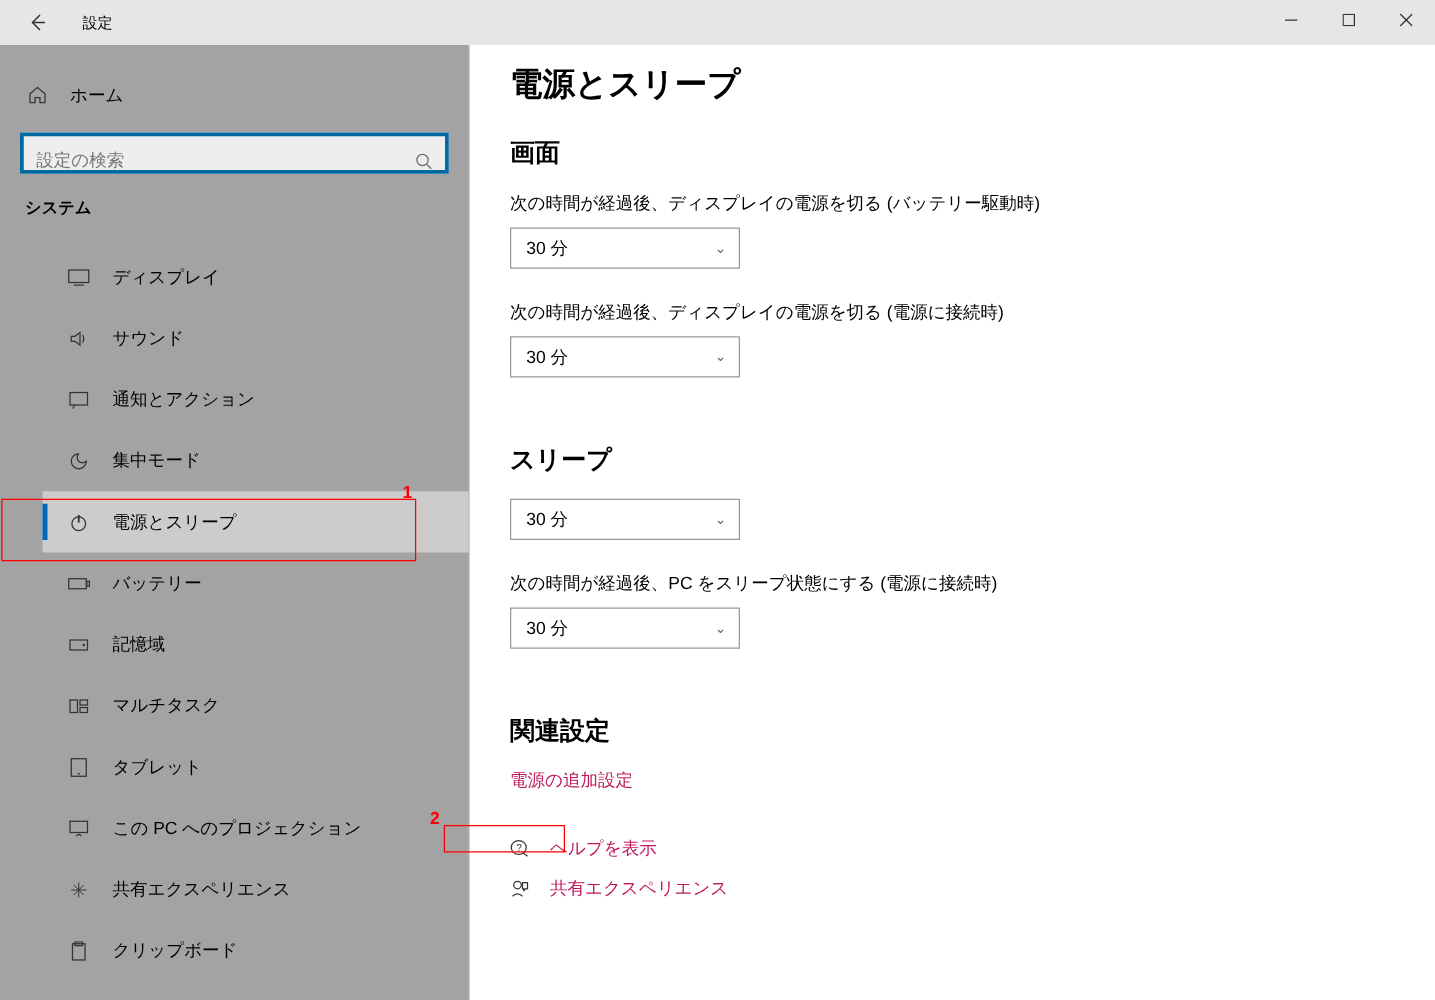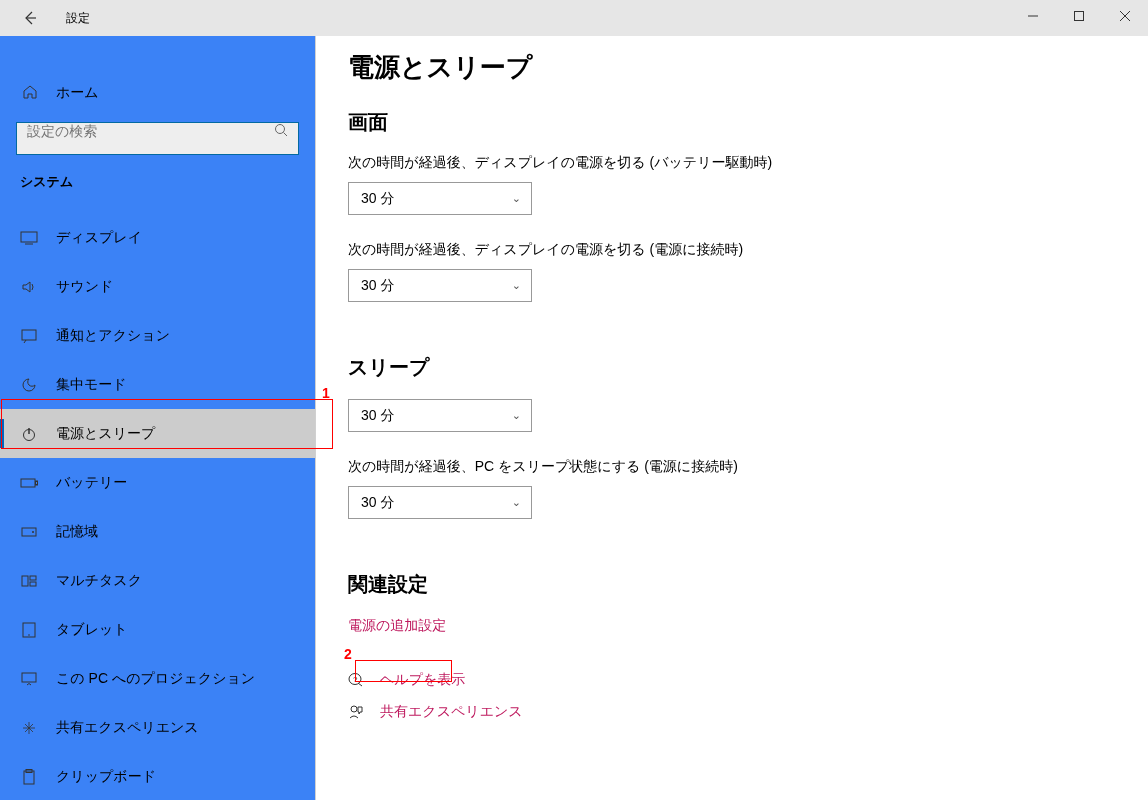--- a/index.html
+++ b/index.html
@@ -7,31 +7,31 @@
     
     .window { display: flex; height: 100%; }
     
     .titlebar { position: absolute; top: 0; left: 0; right: 0; height: 36px; display: flex; align-items: center; background: #e6e6e6; z-index: 10; }
     .titlebar-left { display: flex; align-items: center; padding-left: 18px; }
     .back-btn { width: 24px; height: 24px; display: flex; align-items: center; justify-content: center; cursor: pointer; }
     .titlebar-title { font-size: 12px; margin-left: 24px; color: #000; }
     .titlebar-controls { position: absolute; right: 0; top: 0; display: flex; }
     .ctrl-btn { width: 46px; height: 32px; display: flex; align-items: center; justify-content: center; cursor: pointer; }
     
-    .sidebar { width: 316px; background: #3b82f6; padding-top: 76px; height: 100%; border-right: 1px solid #d0d0d0; }
+    .sidebar { width: 376px; background: #a3a3a3; padding-top: 60px; height: 100%; border-right: 1px solid #d0d0d0; }
     .home-row { display: flex; align-items: center; padding: 8px 20px 8px 22px; margin-bottom: 12px; cursor: pointer; }
     .home-row .icon { width: 18px; height: 18px; margin-right: 16px; }
     .home-row .label { font-size: 14px; }
     
-    .search-box { margin: 0 16px 18px 16px; border: 1px solid #0369a1; background: #eeeeee; height: 33px; display: flex; align-items: flex-start; padding: 0 10px; }
+    .search-box { margin: 0 16px 18px 16px; border: 3px solid #0369a1; background: #eeeeee; height: 33px; display: flex; align-items: flex-end; padding: 0 10px; }
     .search-input { flex: 1; border: none; background: transparent; font-size: 14px; outline: none; color: #666; }
     
     .category-label { font-size: 13px; font-weight: 600; padding: 0 20px; margin-bottom: 22px; }
     
-    .nav-item { display: flex; align-items: center; padding: 0 20px; height: 49px; cursor: pointer; position: relative; }
+    .nav-item { display: flex; align-items: center; padding: 0 20px; height: 49px; cursor: pointer; position: relative; margin-left: 34px; }
     .nav-item.selected { background: #cccccc; }
     .nav-item.selected::before { content: ''; position: absolute; left: 0; top: 10px; bottom: 10px; width: 4px; background: #0067c0; }
     .nav-item .icon { width: 18px; height: 18px; margin-right: 18px; display: flex; align-items: center; justify-content: center; color: #333; }
     .nav-item .label { font-size: 14px; color: #000; }
     
     .content { flex: 1; padding: 50px 0 0 32px; background: #fff; overflow: auto; }
     .page-title { font-size: 26px; font-weight: 600; margin-bottom: 24px; }
     .section-title { font-size: 20px; font-weight: 600; margin-bottom: 18px; margin-top: 8px; }
     .field-label { font-size: 14px; margin-bottom: 10px; color: #000; }
     .select-box { width: 184px; height: 33px; border: 1px solid #999; background: #fff; display: flex; align-items: center; justify-content: space-between; padding: 0 10px 0 12px; font-size: 14px; margin-bottom: 26px; cursor: pointer; }

